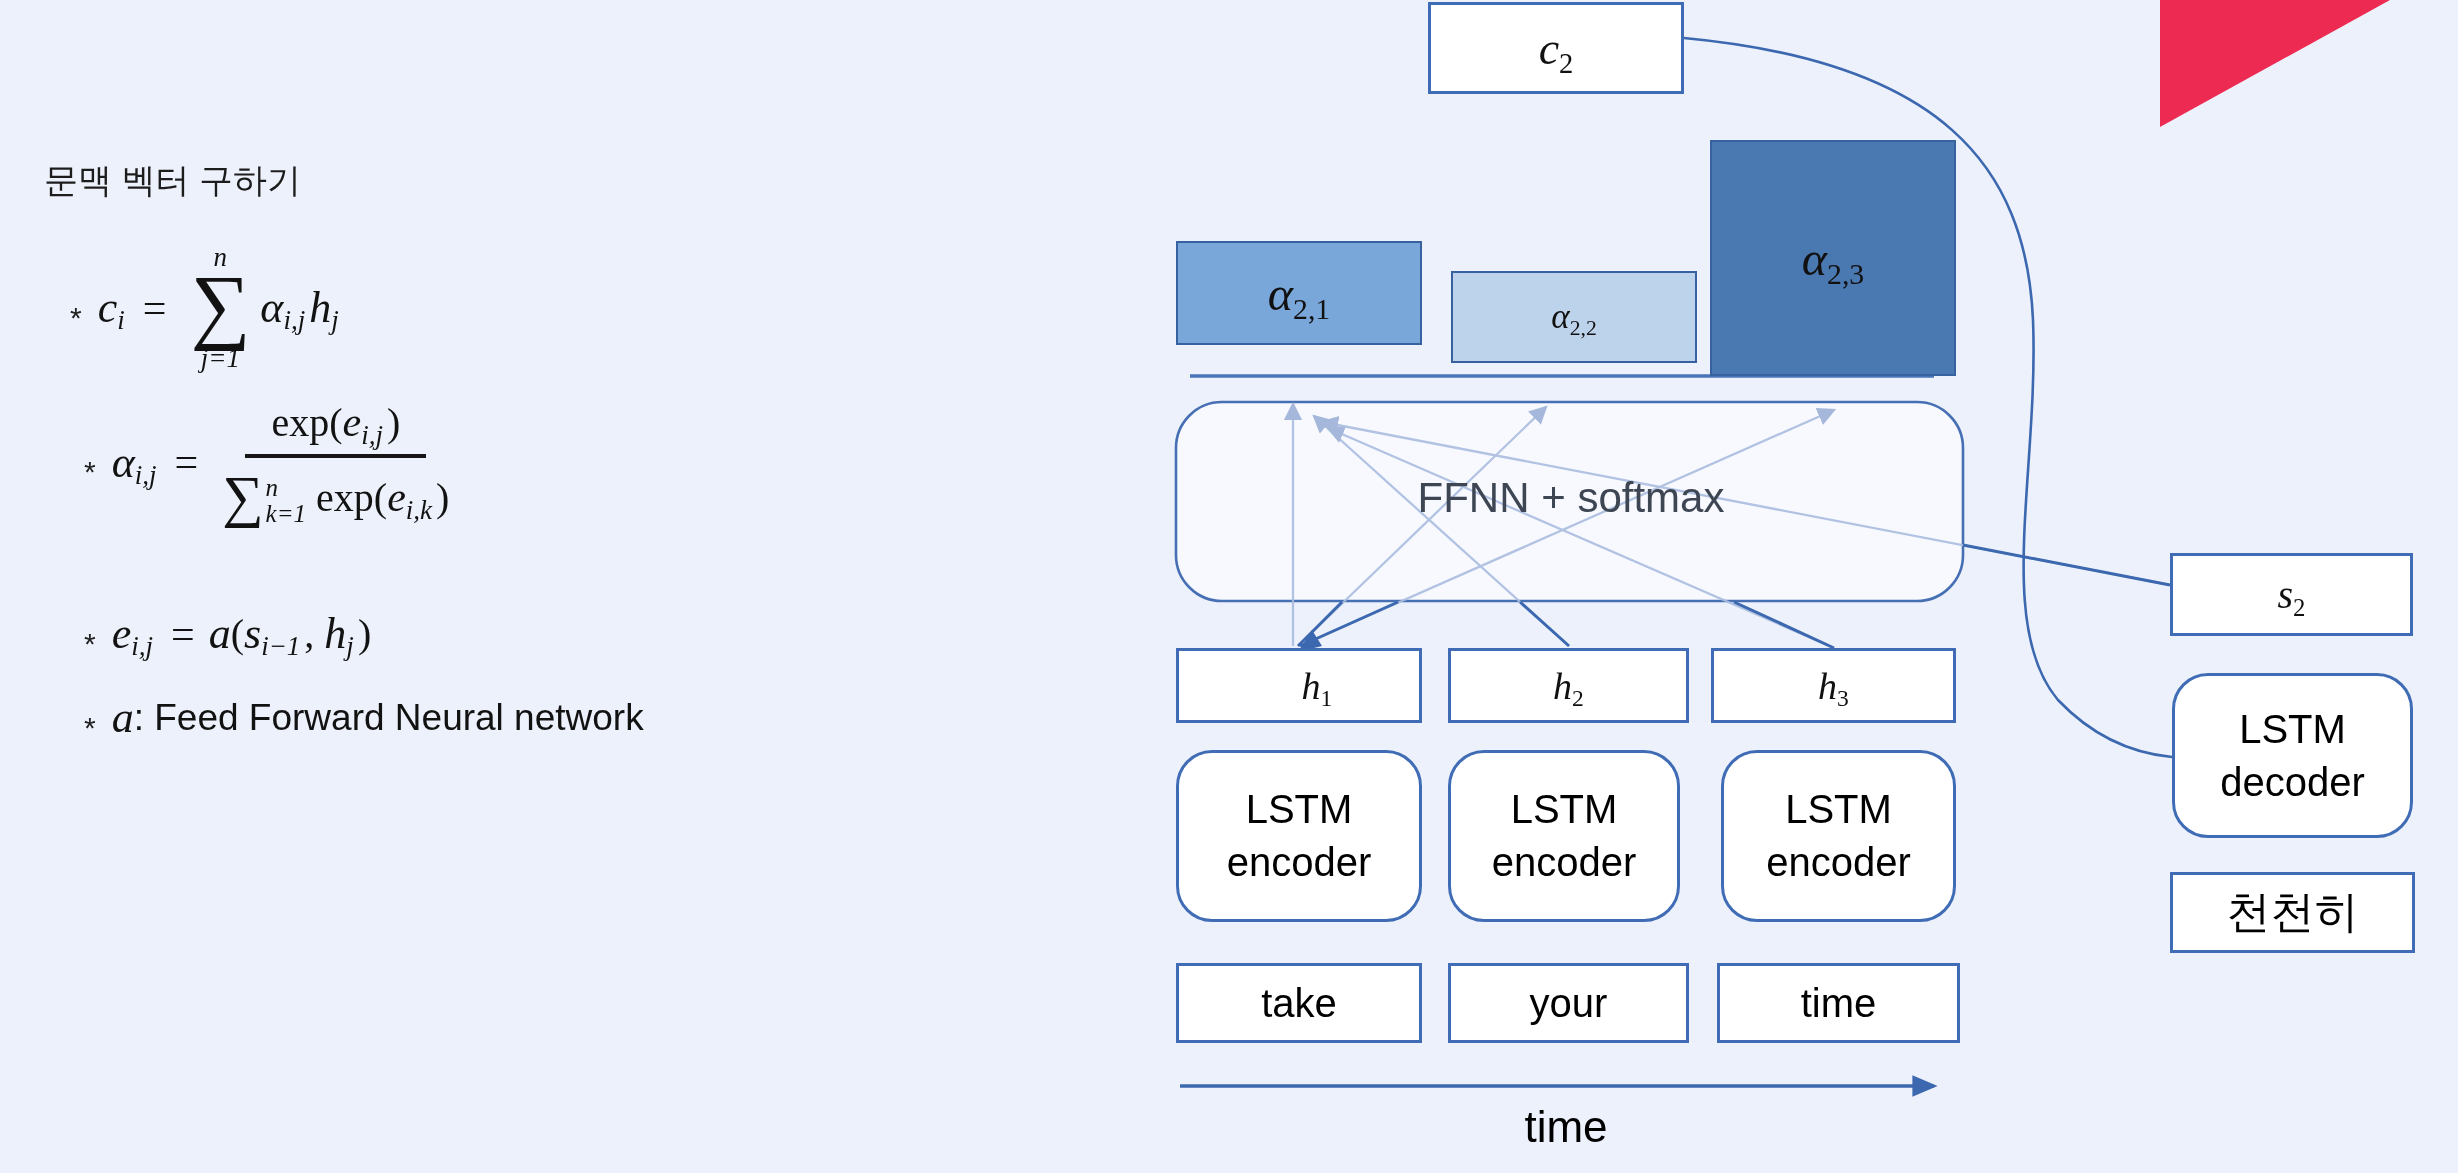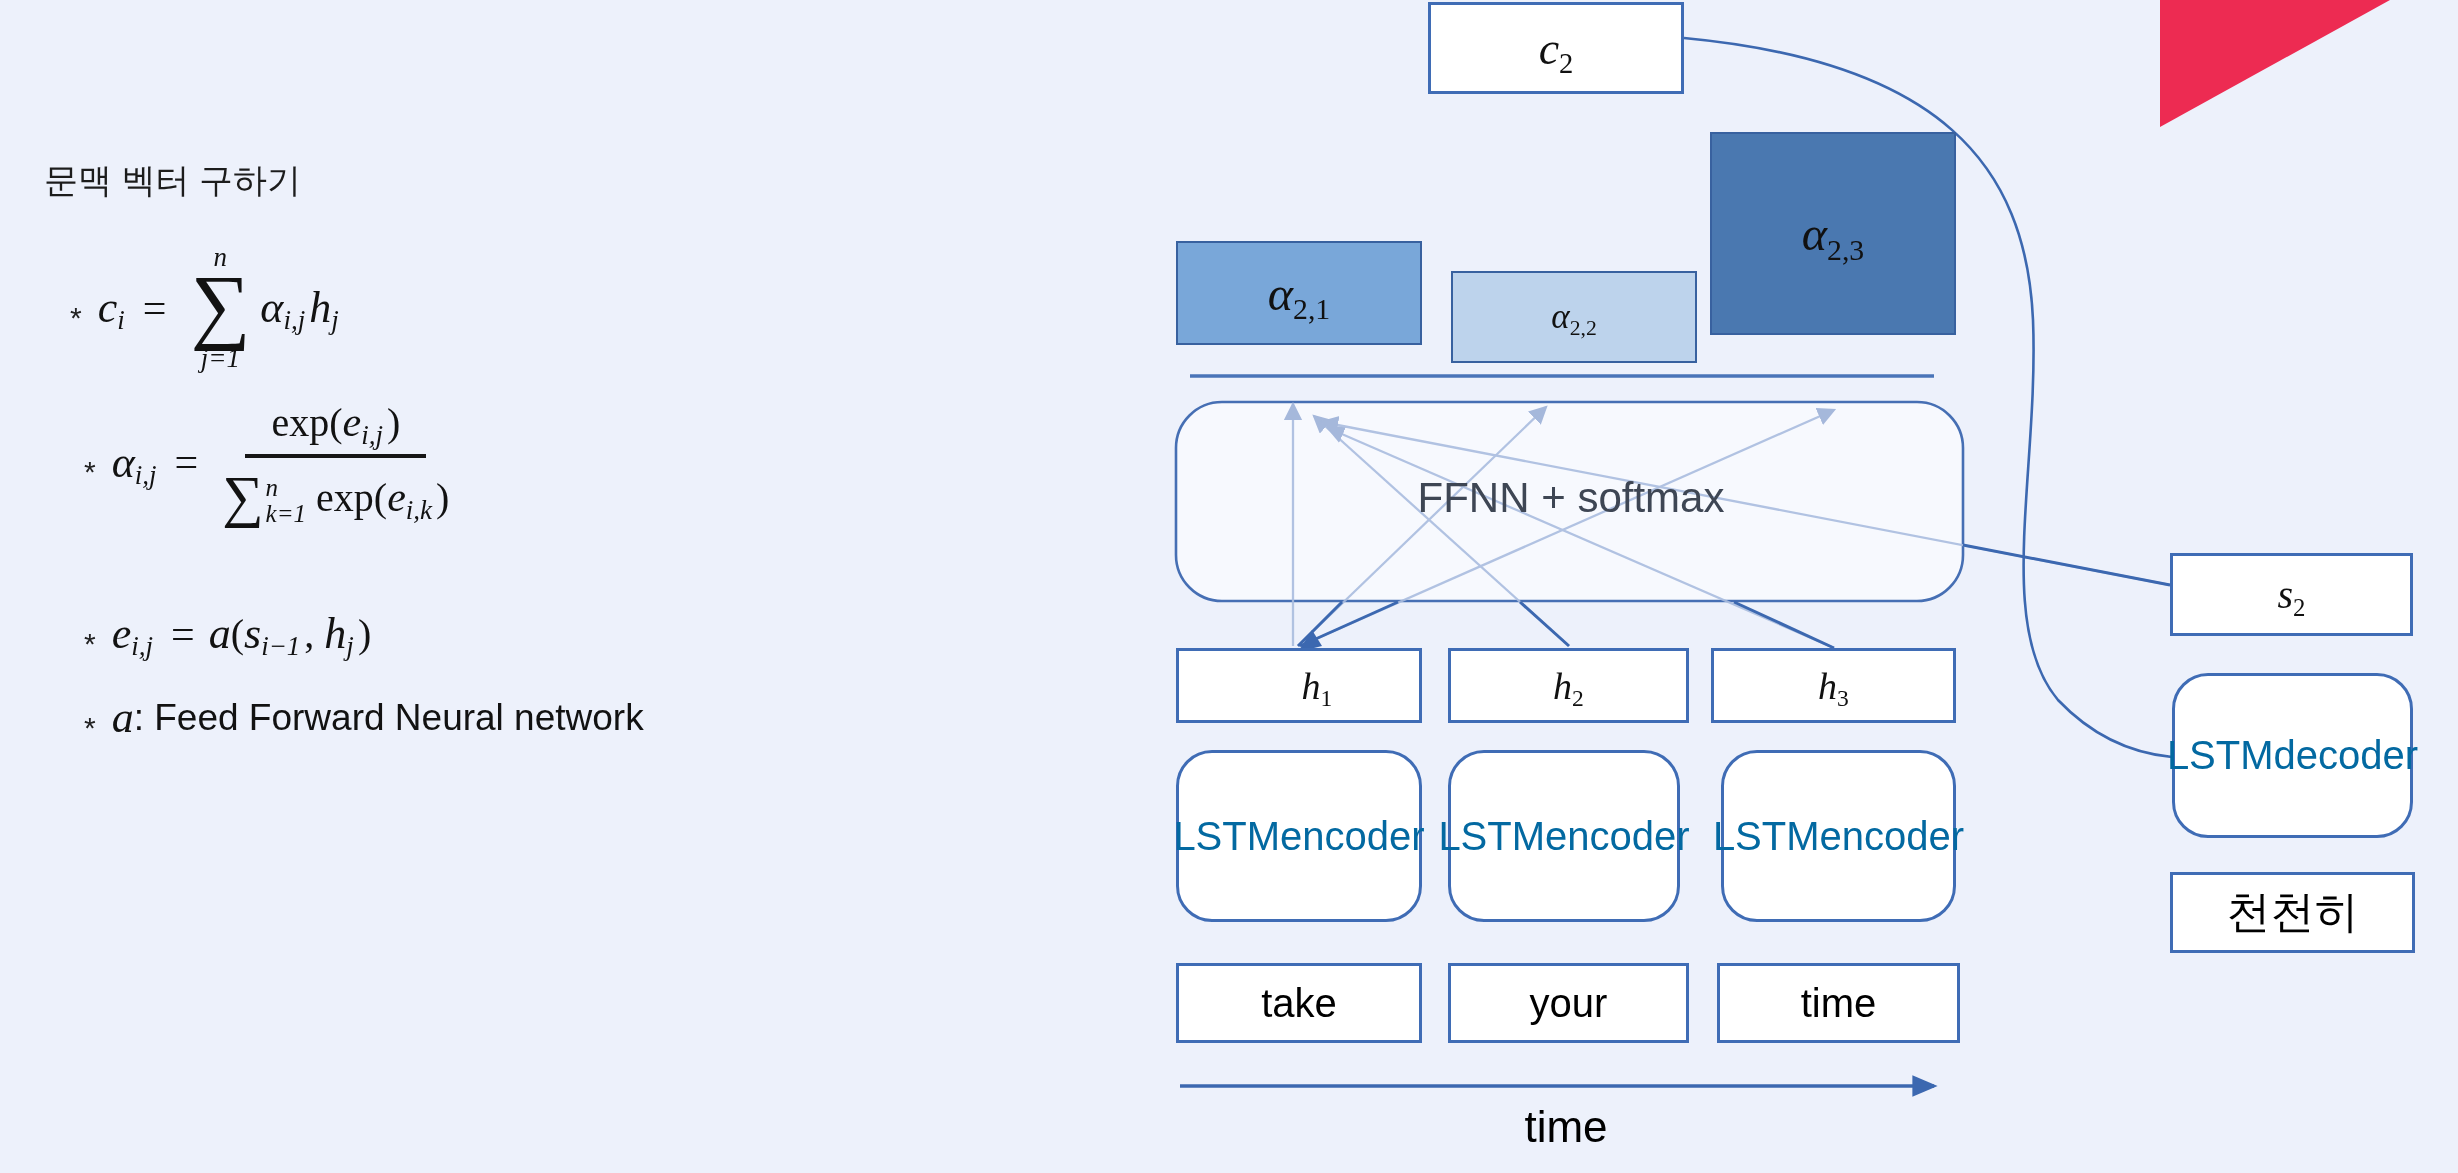--- a/index.html
+++ b/index.html
@@ -27,21 +27,21 @@
   .den{display:inline-flex;align-items:center;padding-top:10px;}
   .sigma-in{font-size:58px;line-height:1;}
   .supsub{display:inline-flex;flex-direction:column;align-items:flex-start;font-style:italic;font-size:25px;line-height:1.05;margin:0 10px 0 2px;position:relative;top:4px;}
   .f4-rest{font-family:"Liberation Sans",sans-serif;font-size:37px;}
 
   
   .box{position:absolute;background:#ffffff;border:3px solid #3f6cb5;display:flex;align-items:center;justify-content:center;box-sizing:border-box;}
   .rounded{border-radius:36px;border-width:3px;}
   .mathlabel{font-family:"Liberation Serif",serif;font-style:italic;color:#111;}
   .mathlabel .sub{font-style:normal;font-size:0.62em;position:relative;top:0.33em;}
-  .two-line{flex-direction:row;font-size:40px;line-height:1.32;color:#0369a1;text-align:center;}
+  .two-line{flex-direction:column;font-size:40px;line-height:1.32;color:#000000;text-align:center;}
   .word-label{font-size:40px;color:#000;}
   .bar{position:absolute;border:2px solid #38619f;box-sizing:border-box;display:flex;align-items:center;justify-content:center;}
   .ffnn-label{position:absolute;left:1196px;top:474px;width:750px;text-align:center;font-size:42px;color:#3e4654;}
   .time-label{position:absolute;left:1416px;top:1102px;width:300px;text-align:center;font-size:44px;color:#000;}
 </style>
 </head>
 <body>
 
 <div class="slide">
 
@@ -152,21 +152,21 @@
   <div class="box" style="left:1428px;top:2px;width:256px;height:92px;">
     <span class="mathlabel" style="font-size:46px;"><span>c</span><span class="sub">2</span></span>
   </div>
 
   <div class="bar" style="left: 1176px; top: 241px; width: 246px; height: 104px; background-color: rgb(121, 167, 217);">
     <span class="mathlabel" style="font-size:48px;"><span>α</span><span class="sub">2,1</span></span>
   </div>
   <div class="bar" style="left: 1451px; top: 271px; width: 246px; height: 92px; background-color: rgb(189, 211, 236);">
     <span class="mathlabel" style="font-size:35px;"><span>α</span><span class="sub">2,2</span></span>
   </div>
-  <div class="bar" style="left: 1710px; top: 132px; width: 246px; height: 203px; background-color: rgb(74, 120, 176);">
+  <div class="bar" style="left: 1710px; top: 140px; width: 246px; height: 236px; background-color: rgb(74, 120, 176);">
     <span class="mathlabel" style="font-size:48px;"><span>α</span><span class="sub">2,3</span></span>
   </div>
 
   <div class="ffnn-label">FFNN + softmax</div>
 
   <div class="box" style="left:1176px;top:648px;width:246px;height:75px;padding-left:36px;">
     <span class="mathlabel" style="font-size:38px;"><span>h</span><span class="sub">1</span></span>
   </div>
   <div class="box" style="left:1448px;top:648px;width:241px;height:75px;">
     <span class="mathlabel" style="font-size:38px;"><span>h</span><span class="sub">2</span></span>

